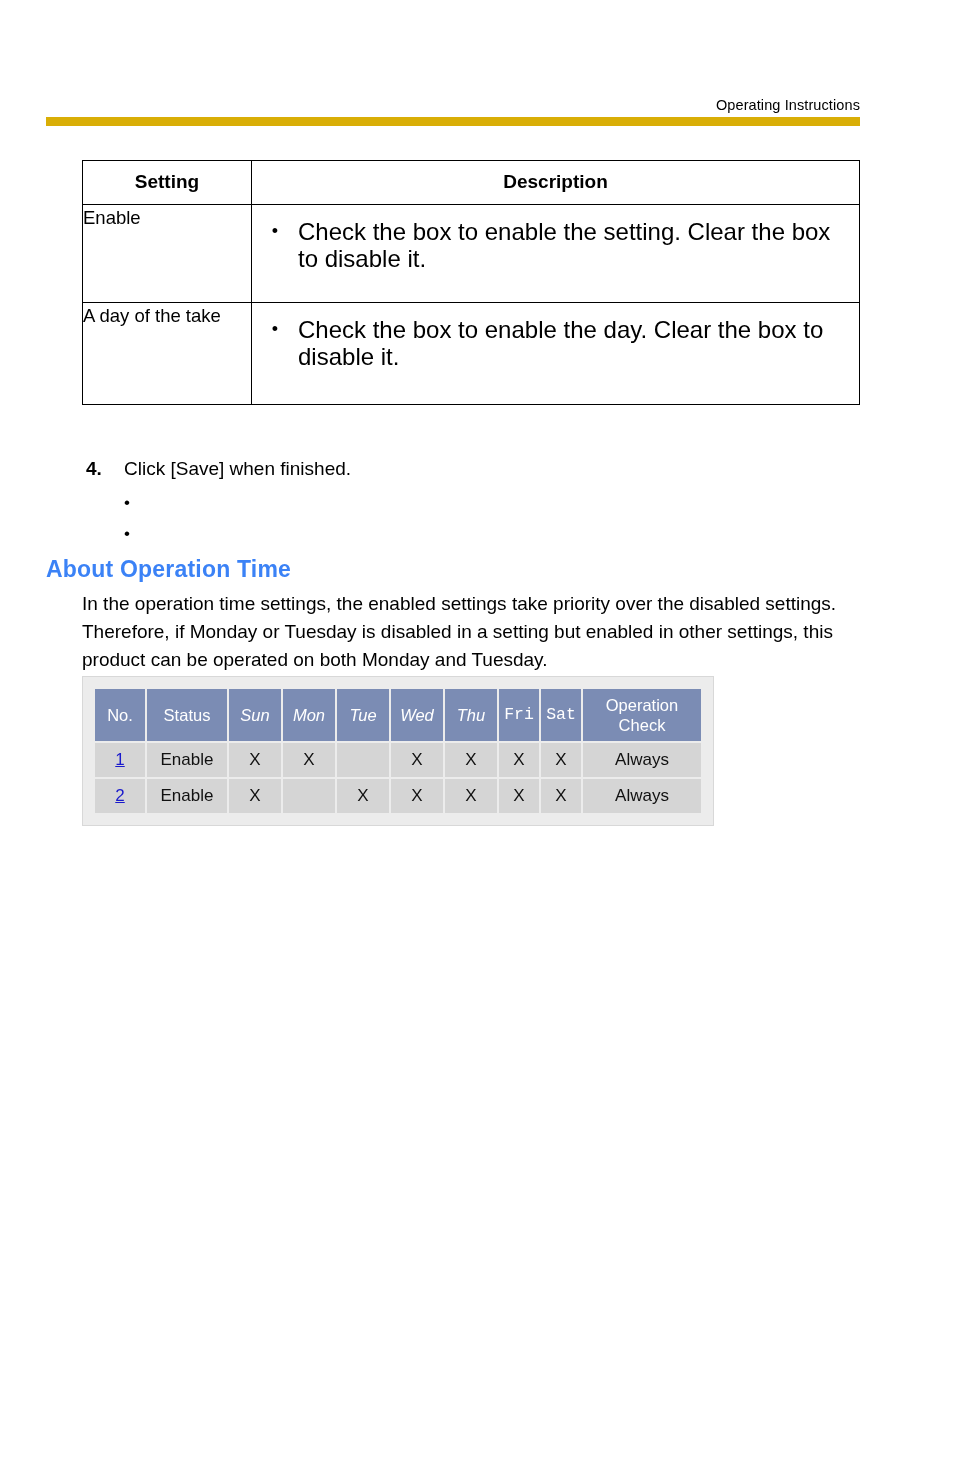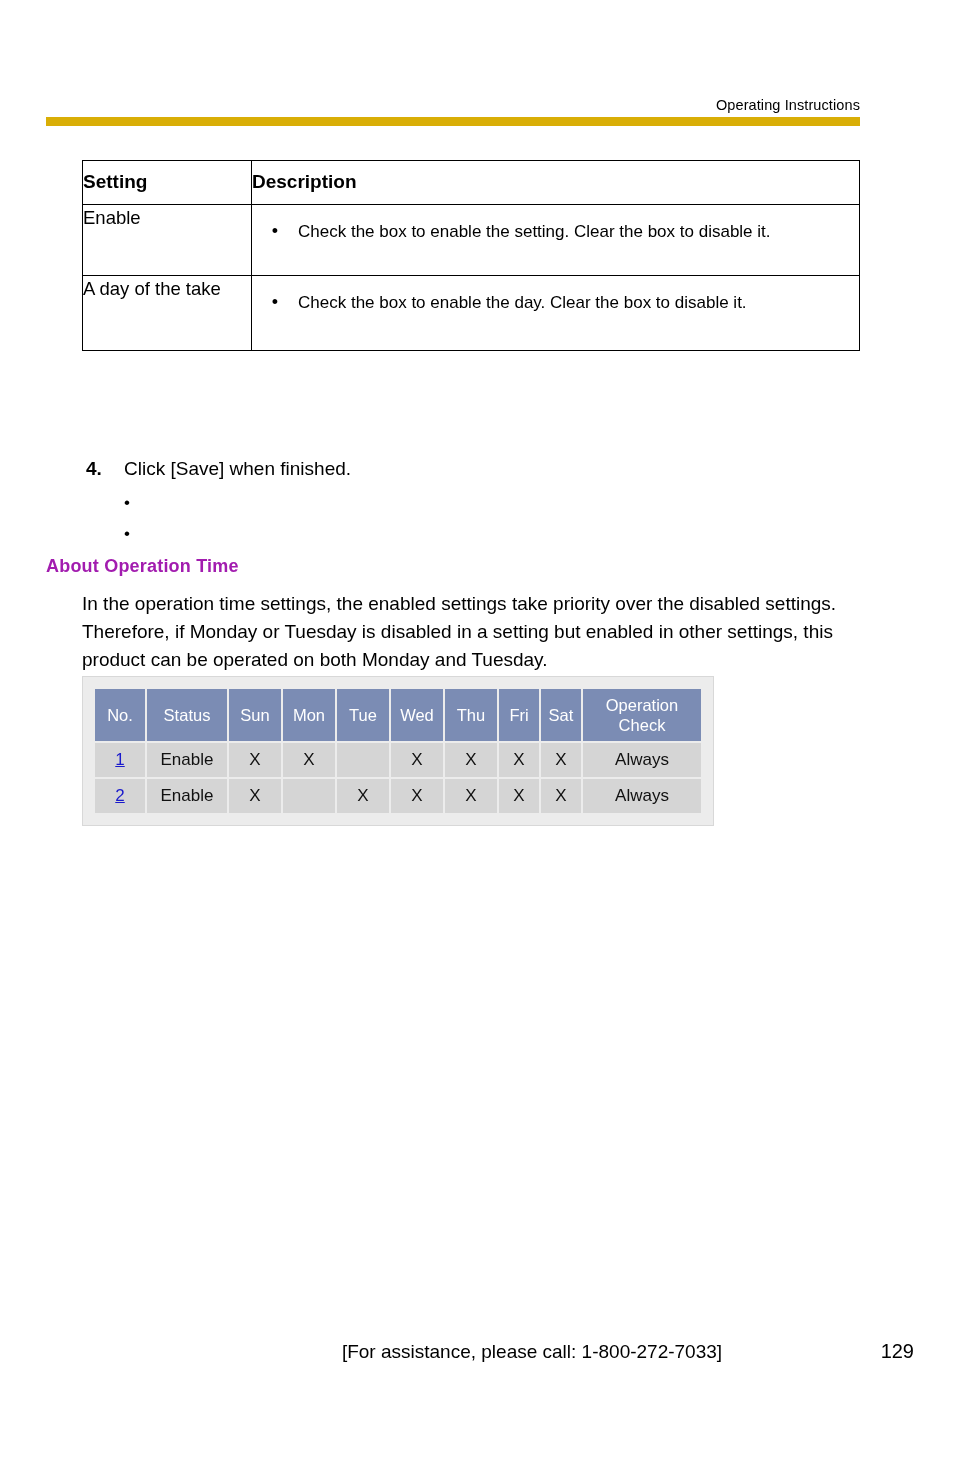--- a/index.html
+++ b/index.html
@@ -54,21 +54,21 @@
     table-layout: fixed;
   }
   .settings-table td, .settings-table th {
     border: 1.6px solid #000;
     vertical-align: top;
     padding: 0;
   }
   .settings-table th {
     font-size: 19px;
     font-weight: bold;
-    text-align: left;
+    text-align: center;
     padding: 10px 0 11px 0;
     margin-left: 46px;
   }
   .col-setting { width: 168px; }
   .cell-setting {
     font-size: 18.5px;
     padding: 13px 0 14px 9px;
     line-height: 26px;
   }
   .desc-wrap {
@@ -77,21 +77,21 @@
   }
   .desc-bullet {
     width: 46px;
     flex: 0 0 46px;
     text-align: center;
     font-size: 18px;
     line-height: 27px;
   }
   .desc-text {
     flex: 1 1 auto;
-    font-size: 17px;
+    font-size: 24px;
     line-height: 27px;
   }
   .row-enable .desc-wrap { padding-bottom: 30px; }
   .row-day .desc-wrap { padding-bottom: 34px; }
   .row-optime .desc-wrap { padding-bottom: 22px; }
 
   
   .step-block {
     position: absolute;
     left: 86px;
@@ -129,23 +129,23 @@
   }
   .step-bullet-text {
     font-size: 19px;
   }
 
   
   .about-heading {
     position: absolute;
     left: 46px;
     top: 556px;
-    font-size: 18px;
+    font-size: 23px;
     font-weight: bold;
-    color: #a21caf;
+    color: #3b82f6;
     letter-spacing: 0.2px;
   }
   .about-body {
     position: absolute;
     left: 82px;
     top: 590px;
     width: 778px;
     font-size: 19px;
     line-height: 28px;
   }
@@ -181,22 +181,22 @@
     padding: 5px 2px;
     height: 24px;
   }
   .shot-table td.num-cell a {
     color: #1a1acc;
     text-decoration: underline;
     font-size: 17px;
   }
   .w-no     { width: 46px; }
   .w-status { width: 76px; }
-  .w-day    { width: 48px; }
-  .w-day-s  { width: 36px; }
+  .w-day    { width: 48px; font-style: italic; }
+  .w-day-s  { width: 36px; font-family: Liberation Mono, monospace; }
   .w-op     { width: 114px; }
 
   
   .footer {
     position: absolute;
     left: 46px;
     top: 1340px;
     width: 868px;
     display: flex;
     align-items: baseline;
@@ -308,18 +308,14 @@
         <td>X</td>
         <td>X</td>
         <td>X</td>
         <td>X</td>
         <td>Always</td>
       </tr>
     </tbody>
       </table>
   </div>
 
-  <div class="footer">
-    <div class="footer-assist">[For assistance, please call: 1-800-272-7033]</div>
-    <div class="footer-page">129</div>
-  </div>
 
 </div>
 
 </body></html>

